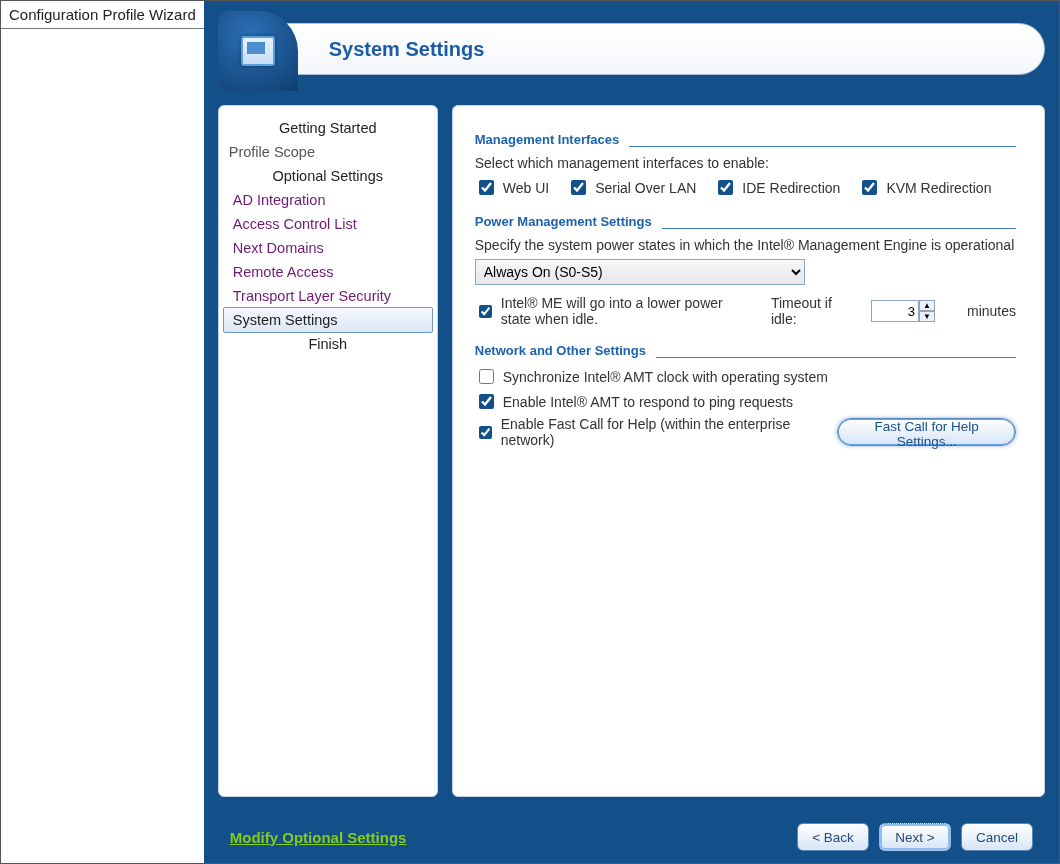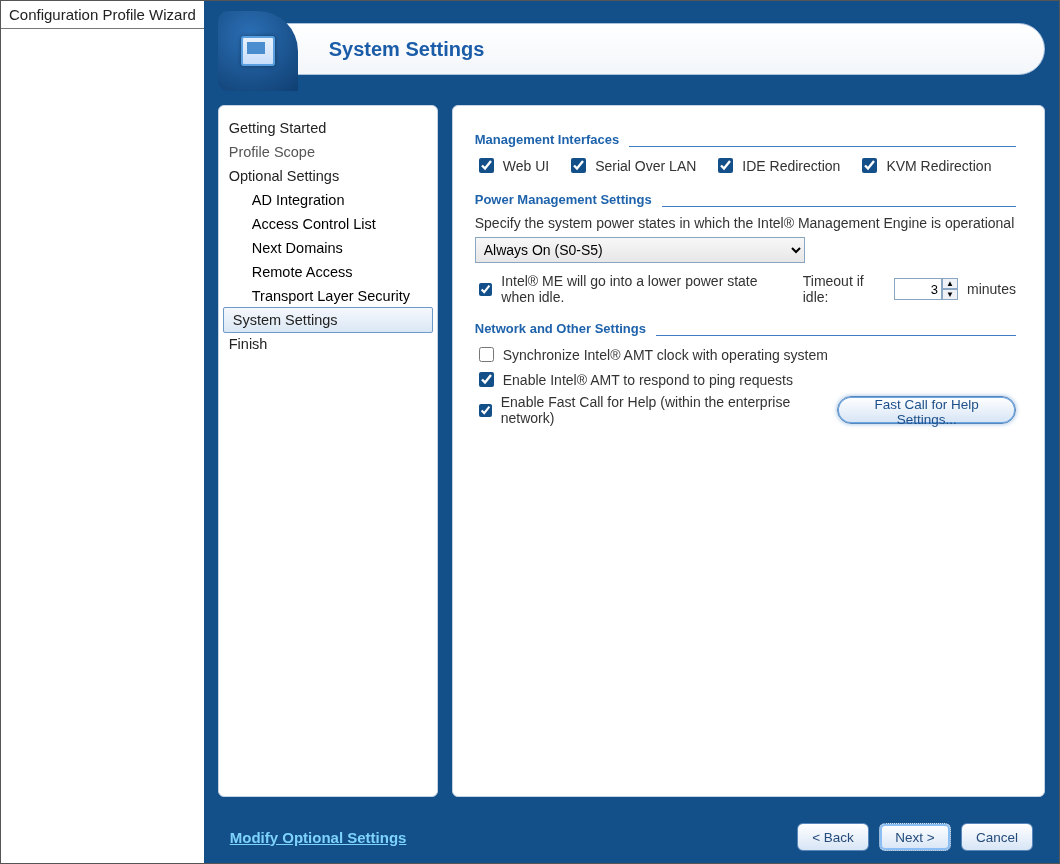--- a/index.html
+++ b/index.html
@@ -19,49 +19,49 @@
     border-top-left-radius:10px; border-bottom-left-radius:10px;
     border-top-right-radius:40px 40px;
     display:flex; align-items:center; justify-content:center; }
   .header-cap .icon-box { width:34px; height:30px; border:2px solid #5aa0e0; border-radius:3px;
     background:linear-gradient(#e8f1fb, #c9defa); position:relative; box-shadow:0 0 4px rgba(0,0,0,.4);}
   .header-cap .icon-box:after{content:"";position:absolute;left:4px;top:4px;width:18px;height:12px;background:#4b8ed0;}
   
   .body { flex:1; display:flex; gap:14px; padding:14px; }
   .sidebar { width:220px; background:#fff; border-radius:6px; border:1px solid #c4d2e3; padding:10px 0; }
   .sidebar .item { padding:4px 10px 4px 10px; color:#555; cursor:default; font-size:14.5px; }
-  .sidebar .item.enabled { color:#222; }
-  .sidebar .item.sub { padding-left:33px; color:#000000; }
+  .sidebar .item.enabled { color:#222;text-align:center; }
+  .sidebar .item.sub { padding-left:14px; color:#701a75; }
   .sidebar .item.selected {
     background:linear-gradient(#f5f8fc,#dbe7f5);
     border:1px solid #6e98c8; margin:-1px 4px; padding-left:9px; border-radius:2px; color:#222;
   }
   .main { flex:1; background:#fff; border-radius:6px; border:1px solid #c4d2e3; padding:10px 28px 10px 22px; overflow:auto; }
   .group-title { color:#1d62ab; font-weight:bold; font-size:13px; display:flex; align-items:flex-end; margin-top:16px;}
   .group-title .line { flex:1; height:1px; background:#3d7bc2; margin-left:10px; }
   .group-body { margin:8px 0 14px 0; }
   .row { display:flex; align-items:center; flex-wrap:wrap; gap:4px 18px; margin:6px 0; }
   label.cb { display:inline-flex; align-items:center; gap:6px; cursor:pointer; }
   input[type=checkbox]{ width:15px; height:15px; accent-color:#134f88; }
   .rfb-row { display:flex; align-items:center; gap:10px; margin-top:8px; }
   .rfb-row .lbl { width:290px; }
   .info-icon { width:16px;height:16px;border-radius:50%;background:#2b7de0;color:#fff;font-size:11px;font-weight:bold;display:inline-flex;align-items:center;justify-content:center; font-style:italic; font-family:Georgia,serif;}
   input.text { height:24px; border:1px solid #8aa6c2; padding:0 4px; font-size:13px; }
   select.combo { height:26px; width:330px; border:1px solid #8aa6c2; background:linear-gradient(#f7f7f7,#e7e7e7); font-size:14px; padding:0 4px;}
-  .idle-row { display:flex; align-items:center; gap:9px; margin-top:10px;}
+  .idle-row { display:flex; align-items:center; gap:32px; margin-top:10px;}
   .spin-wrap { display:inline-flex; align-items:center; }
   input.spin { width:48px; height:22px; text-align:right; border:1px solid #8aa6c2; padding:0 3px; font-size:13px; }
   .spin-btns { display:flex; flex-direction:column; }
   .spin-btns button{ width:16px;height:11px;font-size:8px;line-height:8px;border:1px solid #8aa6c2;background:#eef2f7;padding:0;cursor:pointer;}
   .fcfh-row { display:flex; align-items:center; gap:40px; }
   .win-btn { height:28px; padding:0 16px; border:1px solid #5a87bb; border-radius:14px;
     background:linear-gradient(#ffffff,#d6e4f5); color:#1d4f89; font-size:13.5px; cursor:pointer; }
   .win-btn.default-btn { box-shadow:0 0 0 1px #6aa5e4 inset, 0 0 4px rgba(50,120,200,.5); }
   .footer { height:52px; display:flex; align-items:center; padding:0 26px; }
-  .footer .link { color:#7dd3fc; font-weight:bold; text-decoration:underline; cursor:pointer; font-size:15px;text-align:center; }
+  .footer .link { color:#84cc16; font-weight:bold; text-decoration:underline; cursor:pointer; font-size:15px;text-align:center; }
   .footer .spacer { flex:1; }
   .footer .nav-btn { width:72px; height:28px; margin-left:10px; border:1px solid #5a87bb; border-radius:6px;
     background:linear-gradient(#ffffff,#d7e5f6); color:#244b7a; font-size:13.5px; cursor:pointer; }
   .footer .nav-btn.primary { box-shadow:0 0 0 2px #8bbef3 inset; border:1px dotted #4c7fb6; }
 </style>
 </head>
 <body>
 
 <div class="window">
   <div class="titlebar">Configuration Profile Wizard</div>
@@ -92,20 +92,21 @@
         <div class="item enabled">Finish</div>
       </div>
 
       <div class="main">
 
         <div class="group-title">
           <span>Management Interfaces</span>
             <span class="line"></span>
         </div>
         <div class="group-body">
+          <div>Select which management interfaces to enable:</div>
           <div class="row">
             <label class="cb">
               <input type="checkbox" checked="" style="">
               <span>Web UI</span>
             </label>
             <label class="cb">
               <input type="checkbox" checked="" style="">
               <span>Serial Over LAN</span>
             </label>
             <label class="cb">

